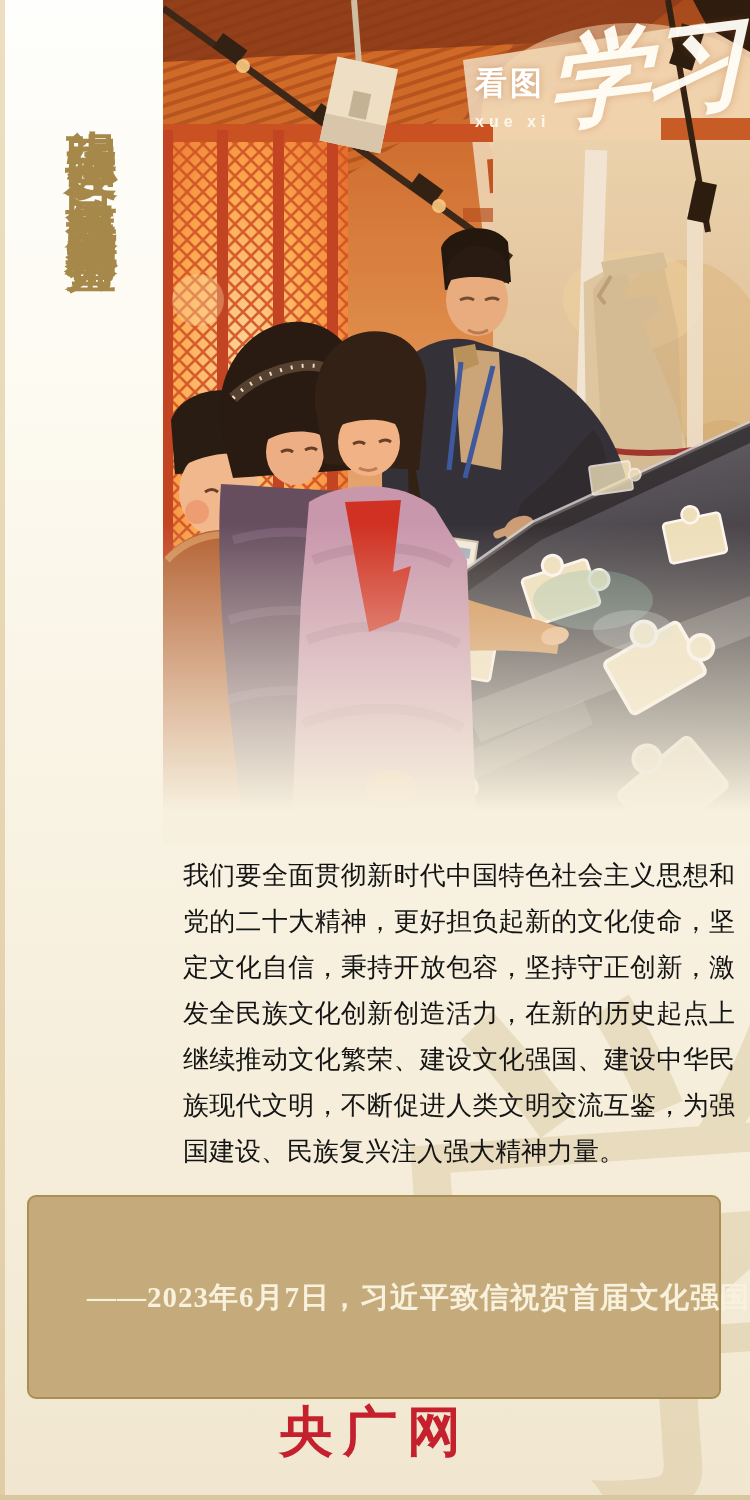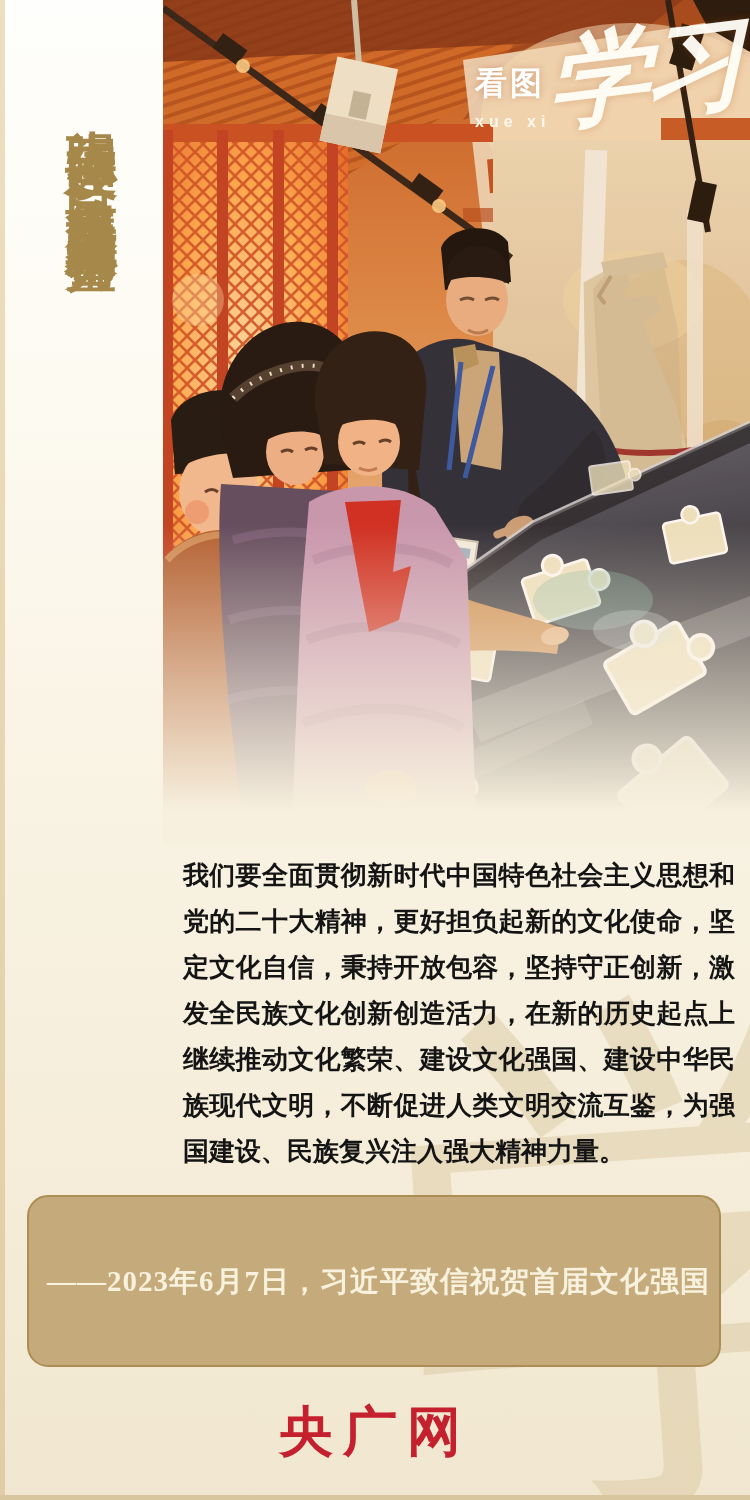--- a/index.html
+++ b/index.html
@@ -42,30 +42,29 @@
   .brand-script{position:absolute;left:548px;top:22px;z-index:4;color:#fffdf6;
     font-size:102px;line-height:1;font-style:italic;font-weight:600;
     transform:rotate(-7deg) skewX(-6deg);letter-spacing:-6px;opacity:.96;
     text-shadow:0 0 8px rgba(170,80,20,.3);}
 
   
   .body-text{
     position:absolute;left:183px;top:853px;width:552px;z-index:3;
     font-size:26px;line-height:46px;color:#141414;text-align:justify;
     font-family:"Liberation Serif",serif;
-    font-weight:bold;
   }
 
   
   .quote-box{
-    position:absolute;left:27px;top:1195px;width:694px;height:172px;z-index:3;
+    position:absolute;left:27px;top:1195px;width:694px;height:204px;z-index:3;
     box-sizing:border-box;background:var(--quote-box-bg,#c5ab7b);
-    border:2px solid var(--quote-box-border,#aa8e54);border-radius:21px;
+    border:2px solid var(--quote-box-border,#aa8e54);border-radius:9px;
     display:flex;flex-direction:column;justify-content:center;
-    padding-left:18px;padding-right:20px;
+    padding-left:58px;padding-right:20px;
   }
   .quote-line{display:block;white-space:nowrap;font-size:29px;line-height:53px;
     font-weight:700;color:var(--quote-text,#f8f1dd);letter-spacing:1px;}
 
   
   .footer-brand{position:absolute;left:0;top:1396px;width:100%;text-align:center;z-index:3;}
   .footer-brand span{
     font-family:"Liberation Sans",sans-serif;font-weight:900;font-size:54px;
     letter-spacing:10px;color:var(--brand-red,#c5202e);
   }

